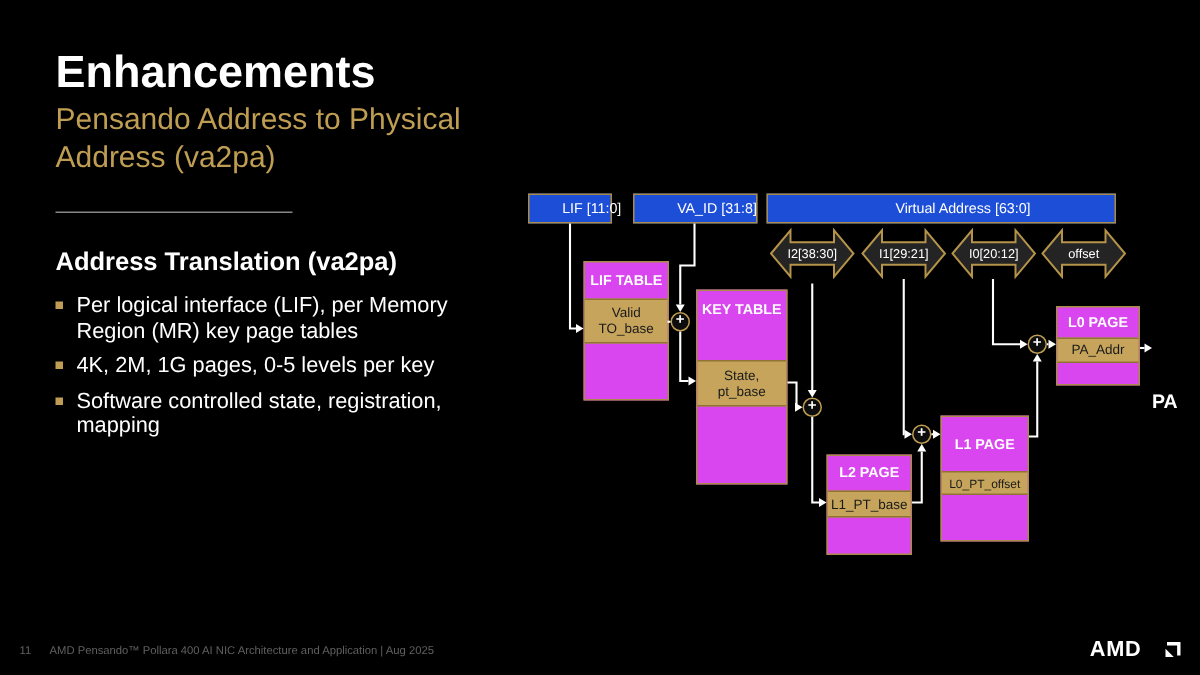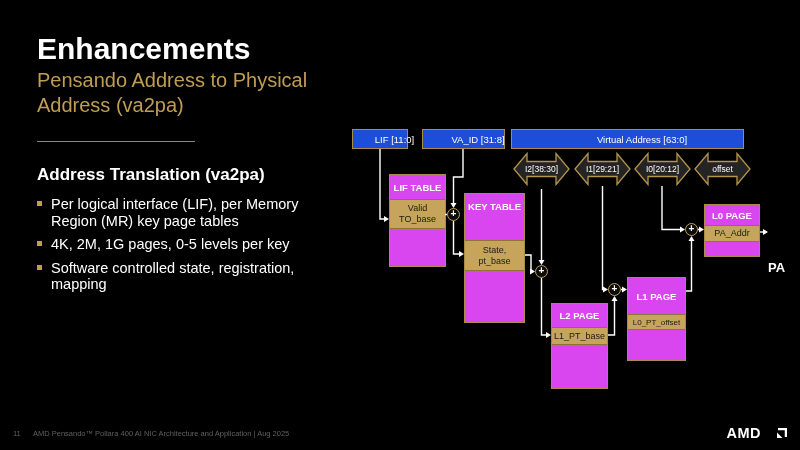--- a/index.html
+++ b/index.html
@@ -72,21 +72,21 @@
   .tbl-title.top-align { align-items: flex-start; padding-top: 7px; }
   .tbl-gold {
     background: #c6a45c; color: #1a1a1a; font-size: 9px;
     display: flex; align-items: center; justify-content: center;
     text-align: center; white-space: pre-line; line-height: 11px;
     border-top: 1px solid #8f7433; border-bottom: 1px solid #8f7433;
   }
   .tbl-rest { flex: 1 1 auto; }
   .t-lif { left: 389px; top: 174px; width: 57px; height: 93px; }
   .t-key { left: 464px; top: 193px; width: 61px; height: 130px; }
-  .t-l2  { left: 551px; top: 303px; width: 57px; height: 86px; justify-content: space-between; }
+  .t-l2  { left: 551px; top: 303px; width: 57px; height: 67px; justify-content: space-between; }
   .t-l1  { left: 627px; top: 247px; width: 59px; height: 84px; margin-top: 30px; }
   .t-l0  { left: 704px; top: 204px; width: 56px; height: 53px; }
 
   .adder {
     position: absolute; width: 13px; height: 13px; border-radius: 50%;
     background: #0d0d0d; border: 1.5px solid #bf9e53;
     color: #fff; font-size: 10px; font-weight: bold;
     line-height: 9px; text-align: center;
   }
   .ad-1 { left: 447px; top: 208px; }

